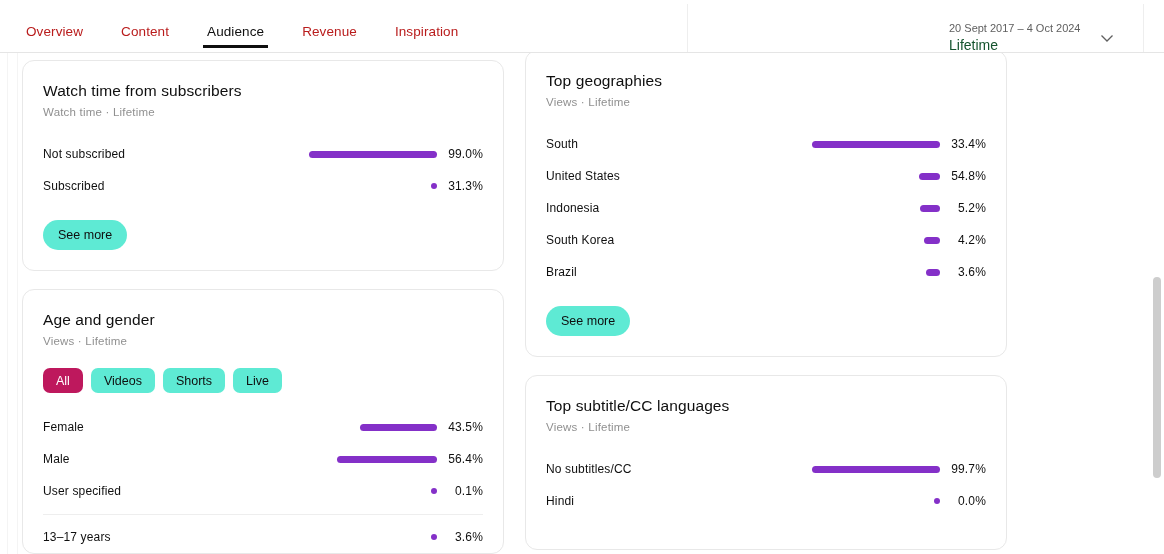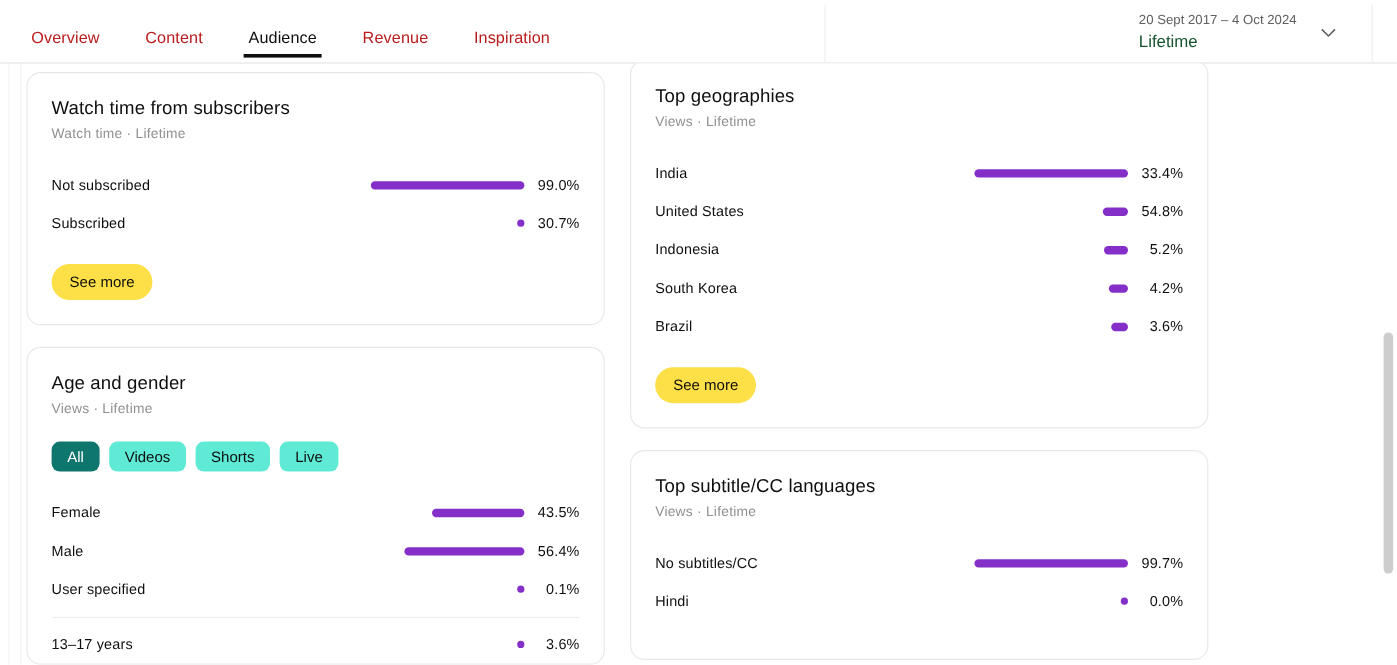--- a/index.html
+++ b/index.html
@@ -66,21 +66,21 @@
     width: 1px;
     height: 48px;
     background: #eeeeee;
   }
   .hdr-divider.d1 { left: 687px; }
   .hdr-divider.d2 { left: 1143px; }
 
   .daterange {
     position: absolute;
     right: 22px;
-    top: 7px;
+    top: 18px;
     width: 228px;
     height: 40px;
     display: flex;
     align-items: center;
     cursor: pointer;
   }
   .daterange-text {
     flex: 1;
     padding-left: 35px;
   }
@@ -164,21 +164,21 @@
     background: #5eead4;
     color: #0f0f0f;
     font-size: 12.5px;
     display: flex;
     align-items: center;
     justify-content: center;
     cursor: pointer;
     white-space: nowrap;
   }
   .chip.active {
-    background: #0f766e;
+    background: #be185d;
     color: #ffffff;
   }
 
   
   .rows {
     margin-top: 18px;
   }
   .row {
     display: flex;
     align-items: center;
@@ -221,21 +221,21 @@
     margin: 7px 0 5px 0;
   }
 
   .see-more {
     display: inline-flex;
     align-items: center;
     justify-content: center;
     height: 30px;
     padding: 0 15px;
     border-radius: 16px;
-    background: #fde047;
+    background: #5eead4;
     color: #0f0f0f;
     font-size: 12.5px;
     margin: 18px 0 20px 0;
     cursor: pointer;
     white-space: nowrap;
   }
 
   
   .scrollbar-v {
     position: absolute;
@@ -323,21 +323,21 @@
             <div class="row-track" style="width: 128px;">
               <div class="bar" style="width: 128px;"></div>
             </div>
             <div class="row-value">99.0%</div>
           </div>
           <div class="row">
             <div class="row-label">Subscribed</div>
             <div class="row-track" style="width: 128px;">
               <div class="bar dot"></div>
             </div>
-            <div class="row-value">30.7%</div>
+            <div class="row-value">31.3%</div>
           </div>
         </div>
       <div class="see-more">See more</div>
     </div>
 
     <div class="card" style="padding-bottom:0;">
       <div class="card-title">Age and gender</div>
       <div class="card-sub">Views · Lifetime</div>
       <div class="chips" id="chips-agegender">
           <div class="chip active">All</div>
@@ -382,21 +382,21 @@
 
   </div>
 
   <div class="col-right">
 
     <div class="card">
       <div class="card-title">Top geographies</div>
       <div class="card-sub">Views · Lifetime</div>
       <div class="rows" id="rows-geo">
           <div class="row">
-            <div class="row-label">India</div>
+            <div class="row-label">South</div>
             <div class="row-track" style="width: 128px;">
               <div class="bar" style="width: 128px;"></div>
             </div>
             <div class="row-value">33.4%</div>
           </div>
           <div class="row">
             <div class="row-label">United States</div>
             <div class="row-track" style="width: 128px;">
               <div class="bar" style="width: 21.0778px;"></div>
             </div>

